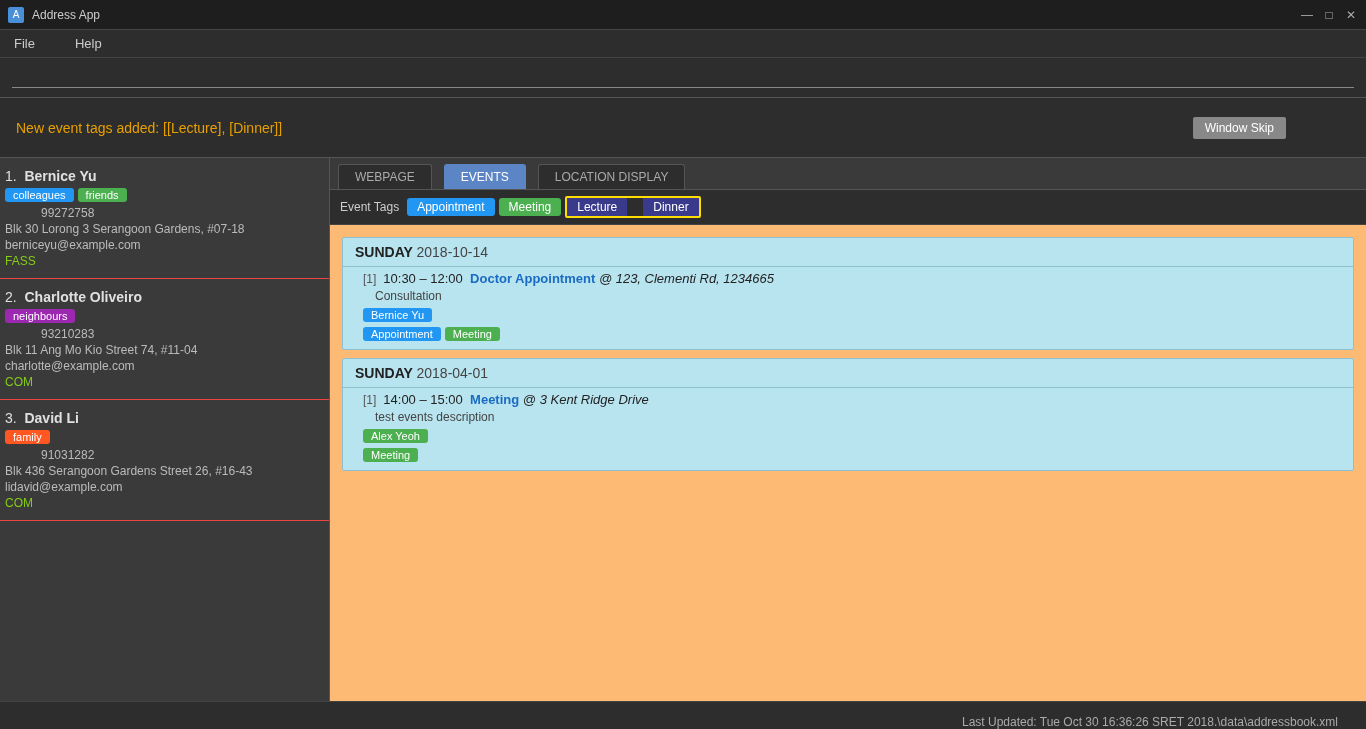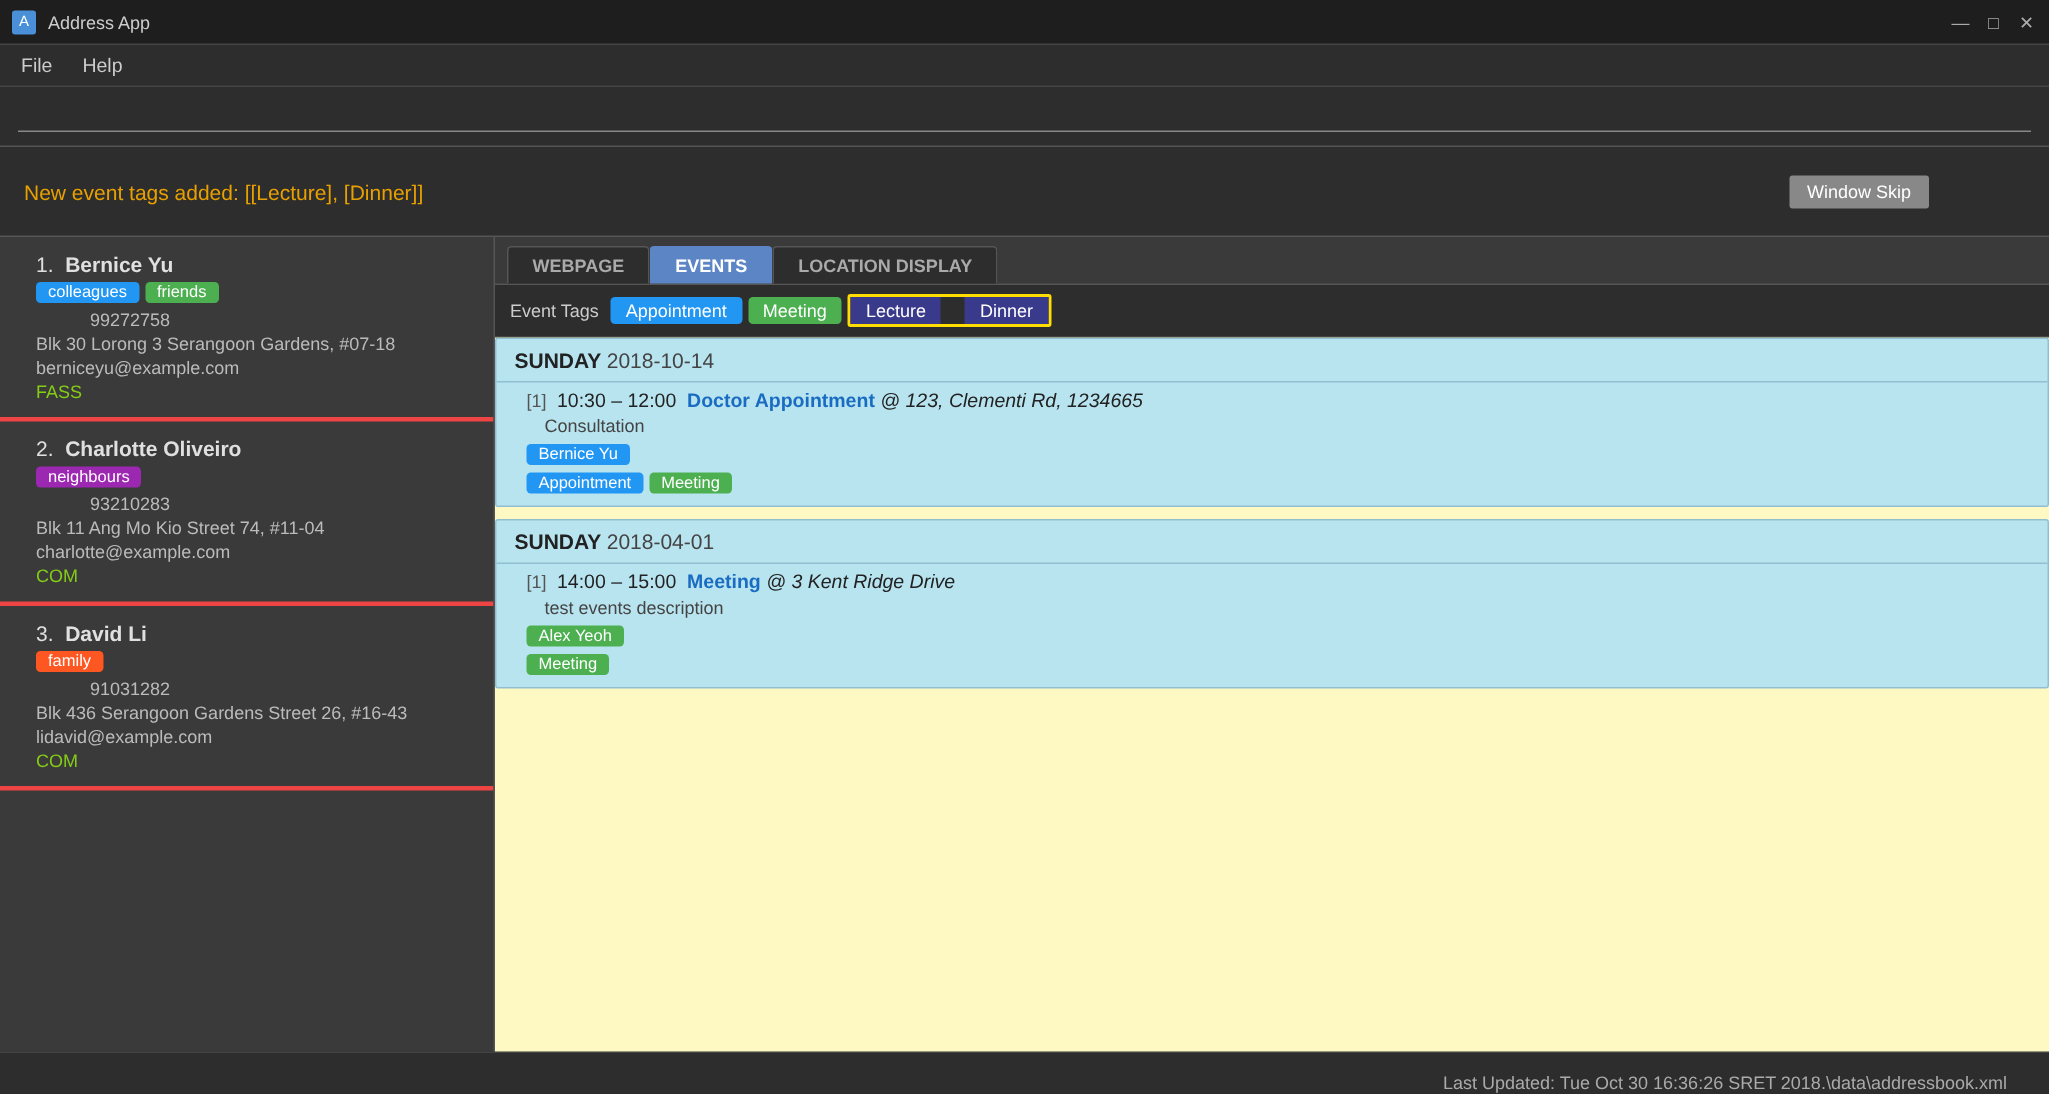--- a/index.html
+++ b/index.html
@@ -20,21 +20,21 @@
     .titlebar-controls { display: flex; gap: 8px; }
     .titlebar-btn { width: 14px; height: 14px; font-size: 12px; color: #aaa; cursor: pointer; display: flex; align-items: center; justify-content: center; }
 
     
     .menubar {
       background: #2d2d2d;
       height: 28px;
       display: flex;
       align-items: center;
       padding: 0 8px;
-      gap: 8px;
+      gap: 28px;
       border-bottom: 1px solid #444;
     }
     .menubar-item { font-size: 13px; color: #ccc; cursor: pointer; padding: 2px 6px; }
 
     
     .searchbar {
       background: #2d2d2d;
       height: 40px;
       display: flex;
       align-items: center;
@@ -83,22 +83,22 @@
 
     
     .contact-list {
       width: 330px;
       background: #3a3a3a;
       border-right: 1px solid #555;
       overflow-y: auto;
       flex-shrink: 0;
     }
     .contact-item {
-      padding: 10px 24px;
-      border-bottom: 3px solid #ef4444;
+      padding: 10px 5px;
+      border-bottom: 1px solid #ef4444;
       cursor: pointer;
     }
     .contact-name { font-size: 14px; color: #e0e0e0; font-weight: normal; margin-bottom: 4px; }
     .contact-tags { display: flex; gap: 4px; margin-bottom: 4px; }
     .tag {
       padding: 1px 8px;
       border-radius: 3px;
       font-size: 11px;
       color: white;
     }
@@ -119,22 +119,21 @@
       display: flex;
       flex-direction: column;
     }
 
     
     .tab-bar {
       display: flex;
       background: #3a3a3a;
       border-bottom: 1px solid #555;
       padding: 6px 8px 0;
-      gap: 0;
-      font-weight: bold;
+      gap: 12px;
     }
     .tab {
       padding: 5px 16px;
       font-size: 12px;
       cursor: pointer;
       border: 1px solid #555;
       border-bottom: none;
       background: #2d2d2d;
       color: #aaa;
       border-radius: 3px 3px 0 0;
@@ -171,23 +170,23 @@
       border: 2px solid #ffdd00;
       display: flex;
       gap: 16px;
       border-radius: 2px;
     }
     .lecture-dinner-wrapper .event-tag-btn { border: none; border-radius: 0; }
 
     
     .events-content {
       flex: 1;
-      background: #fef9c3;
+      background: #fdba74;
       overflow-y: auto;
-      padding: 0;
+      padding: 12px;
     }
 
     
     .day-section {
       background: #b8e4f0;
       border: 1px solid #90c0d0;
       margin-bottom: 8px;
       border-radius: 2px;
     }
     .day-header {

